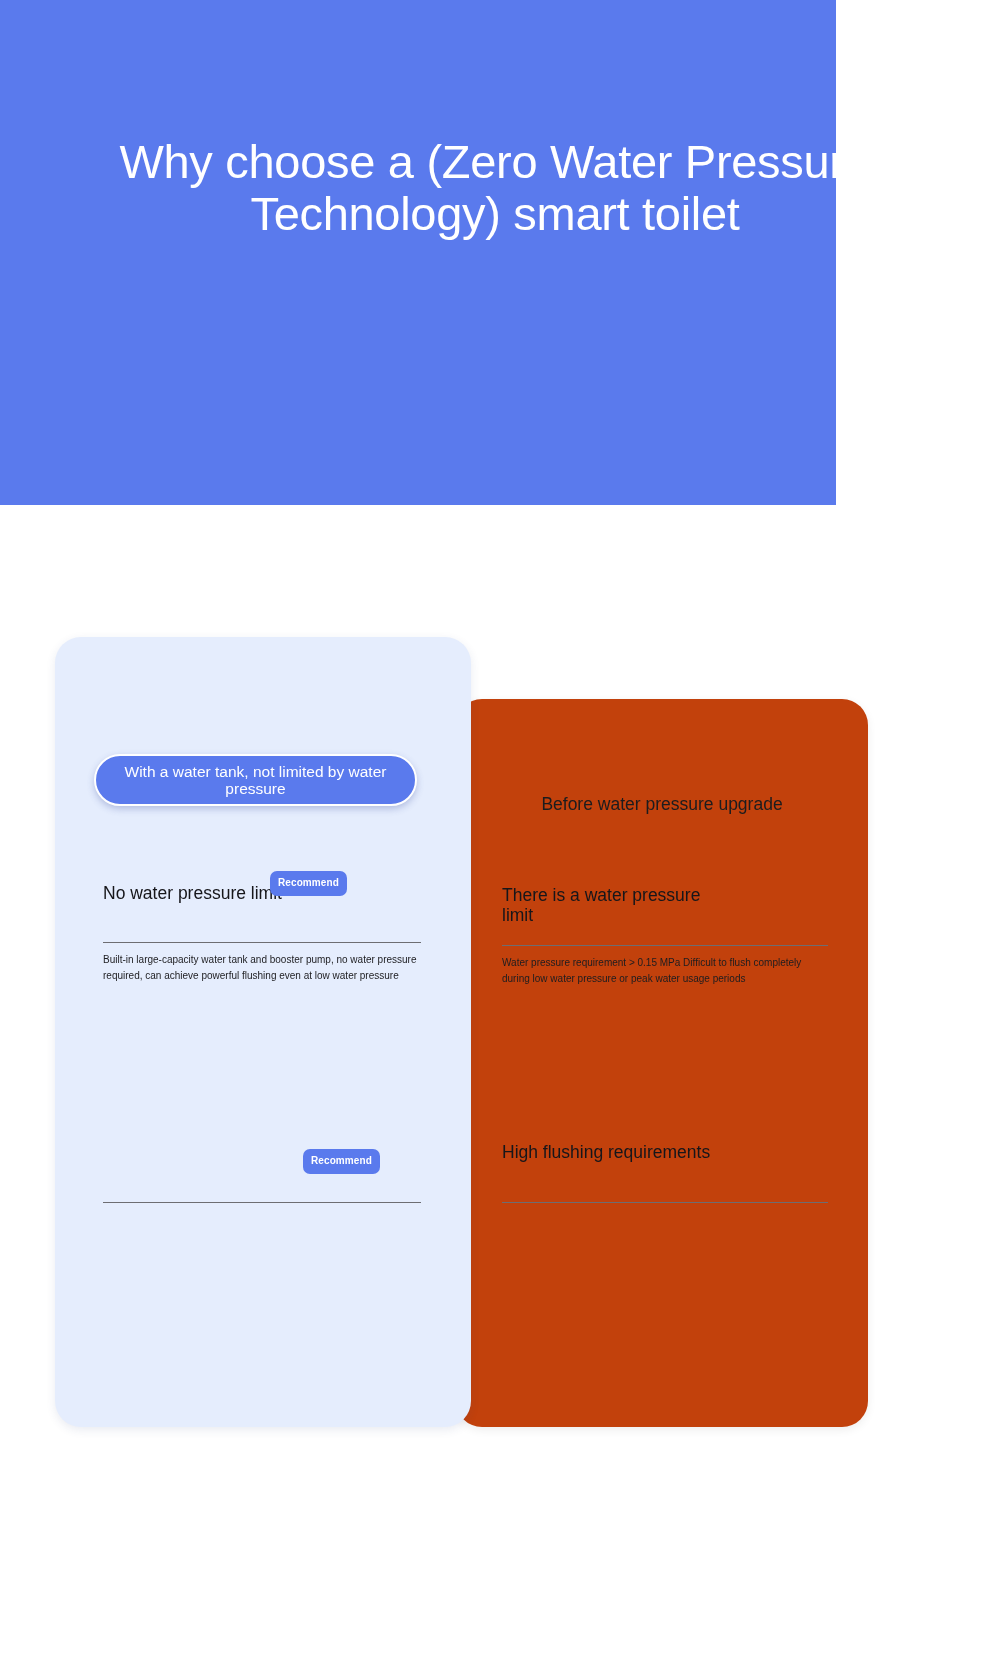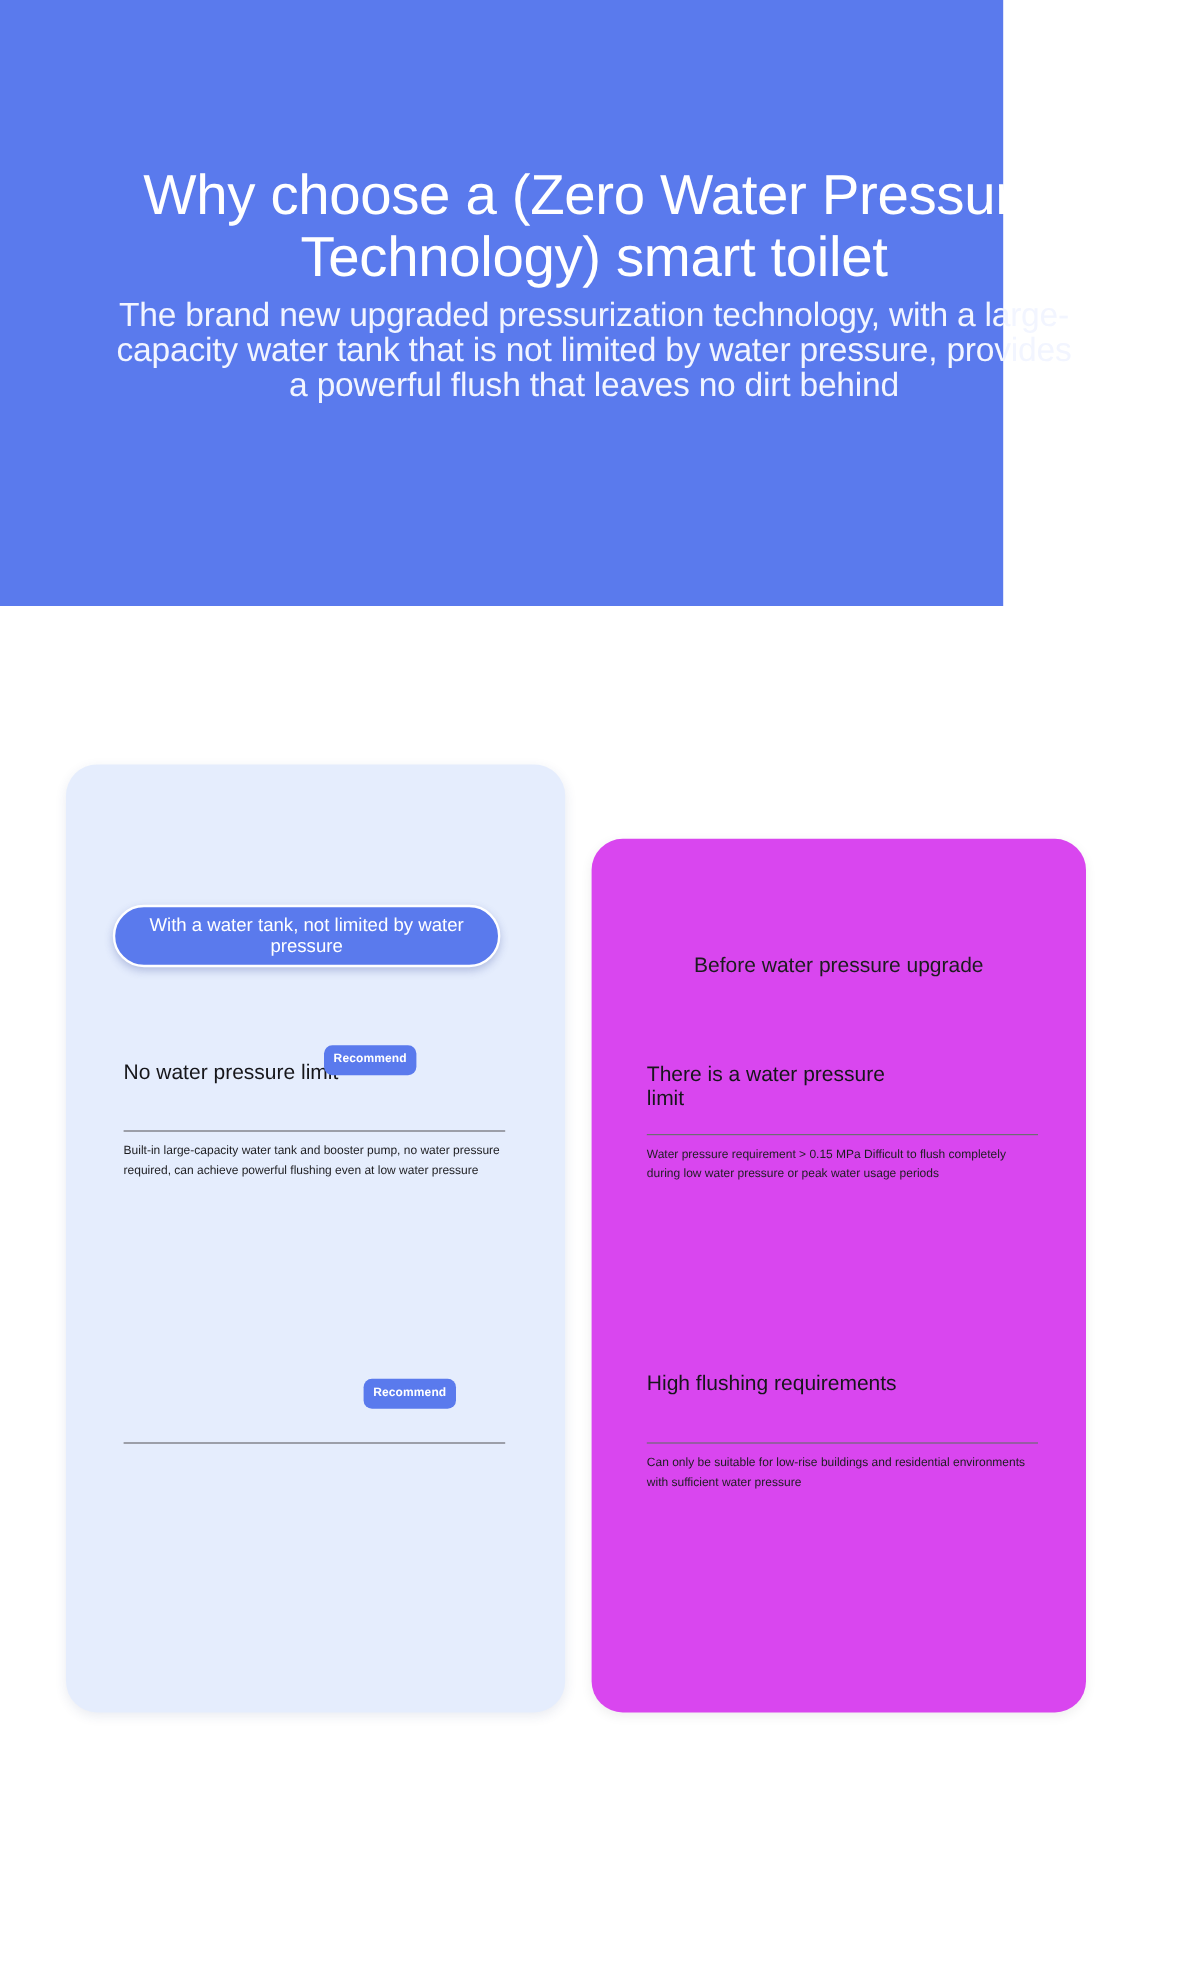--- a/index.html
+++ b/index.html
@@ -73,25 +73,25 @@
     left: 55px;
     top: 104px;
     width: 416px;
     height: 790px;
     background: #e5edfd;
     box-shadow: 0 3px 10px rgba(40, 60, 120, 0.10);
     z-index: 3;
   }
 
   .card-right {
-    left: 493px;
+    left: 456px;
     top: 166px;
     width: 412px;
     height: 728px;
-    background: #d946ef;
+    background: #c2410c;
     box-shadow: 0 3px 10px rgba(0, 0, 0, 0.07);
     z-index: 2;
   }
 
   
   .pill {
     position: absolute;
     left: 39px;
     top: 117px;
     width: 323px;
@@ -187,21 +187,20 @@
   .feature-r1 .divider { margin-top: 20px; }
   .feature-r2 { left: 46px; top: 443px; width: 326px; }
   .feature-r2 .divider { margin-top: 20px; }
 </style>
 </head>
 <body>
 
 <section class="hero">
   <div class="hero-inner">
     <h1 class="hero-title">Why choose a (Zero Water Pressure Technology) smart toilet</h1>
-    <p class="hero-subtitle">The brand new upgraded pressurization technology, with a large-capacity water tank that is not limited by water pressure, provides a powerful flush that leaves no dirt behind</p>
   </div>
 </section>
 
 <section class="compare">
 
   <div class="card card-left">
 
     <div class="pill">
       <span class="pill-label">With a water tank, not limited by water pressure</span>
     </div>
@@ -234,18 +233,17 @@
       </div>
       <div class="divider"></div>
       <p class="feature-body">Water pressure requirement &gt; 0.15 MPa Difficult to flush completely during low water pressure or peak water usage periods</p>
     </div>
 
     <div class="feature feature-r2">
       <div class="feature-head">
         <p class="feature-title">High flushing requirements</p>
       </div>
       <div class="divider"></div>
-      <p class="feature-body">Can only be suitable for low-rise buildings and residential environments with sufficient water pressure</p>
     </div>
 
   </div>
 
 </section>
 
 </body></html>

